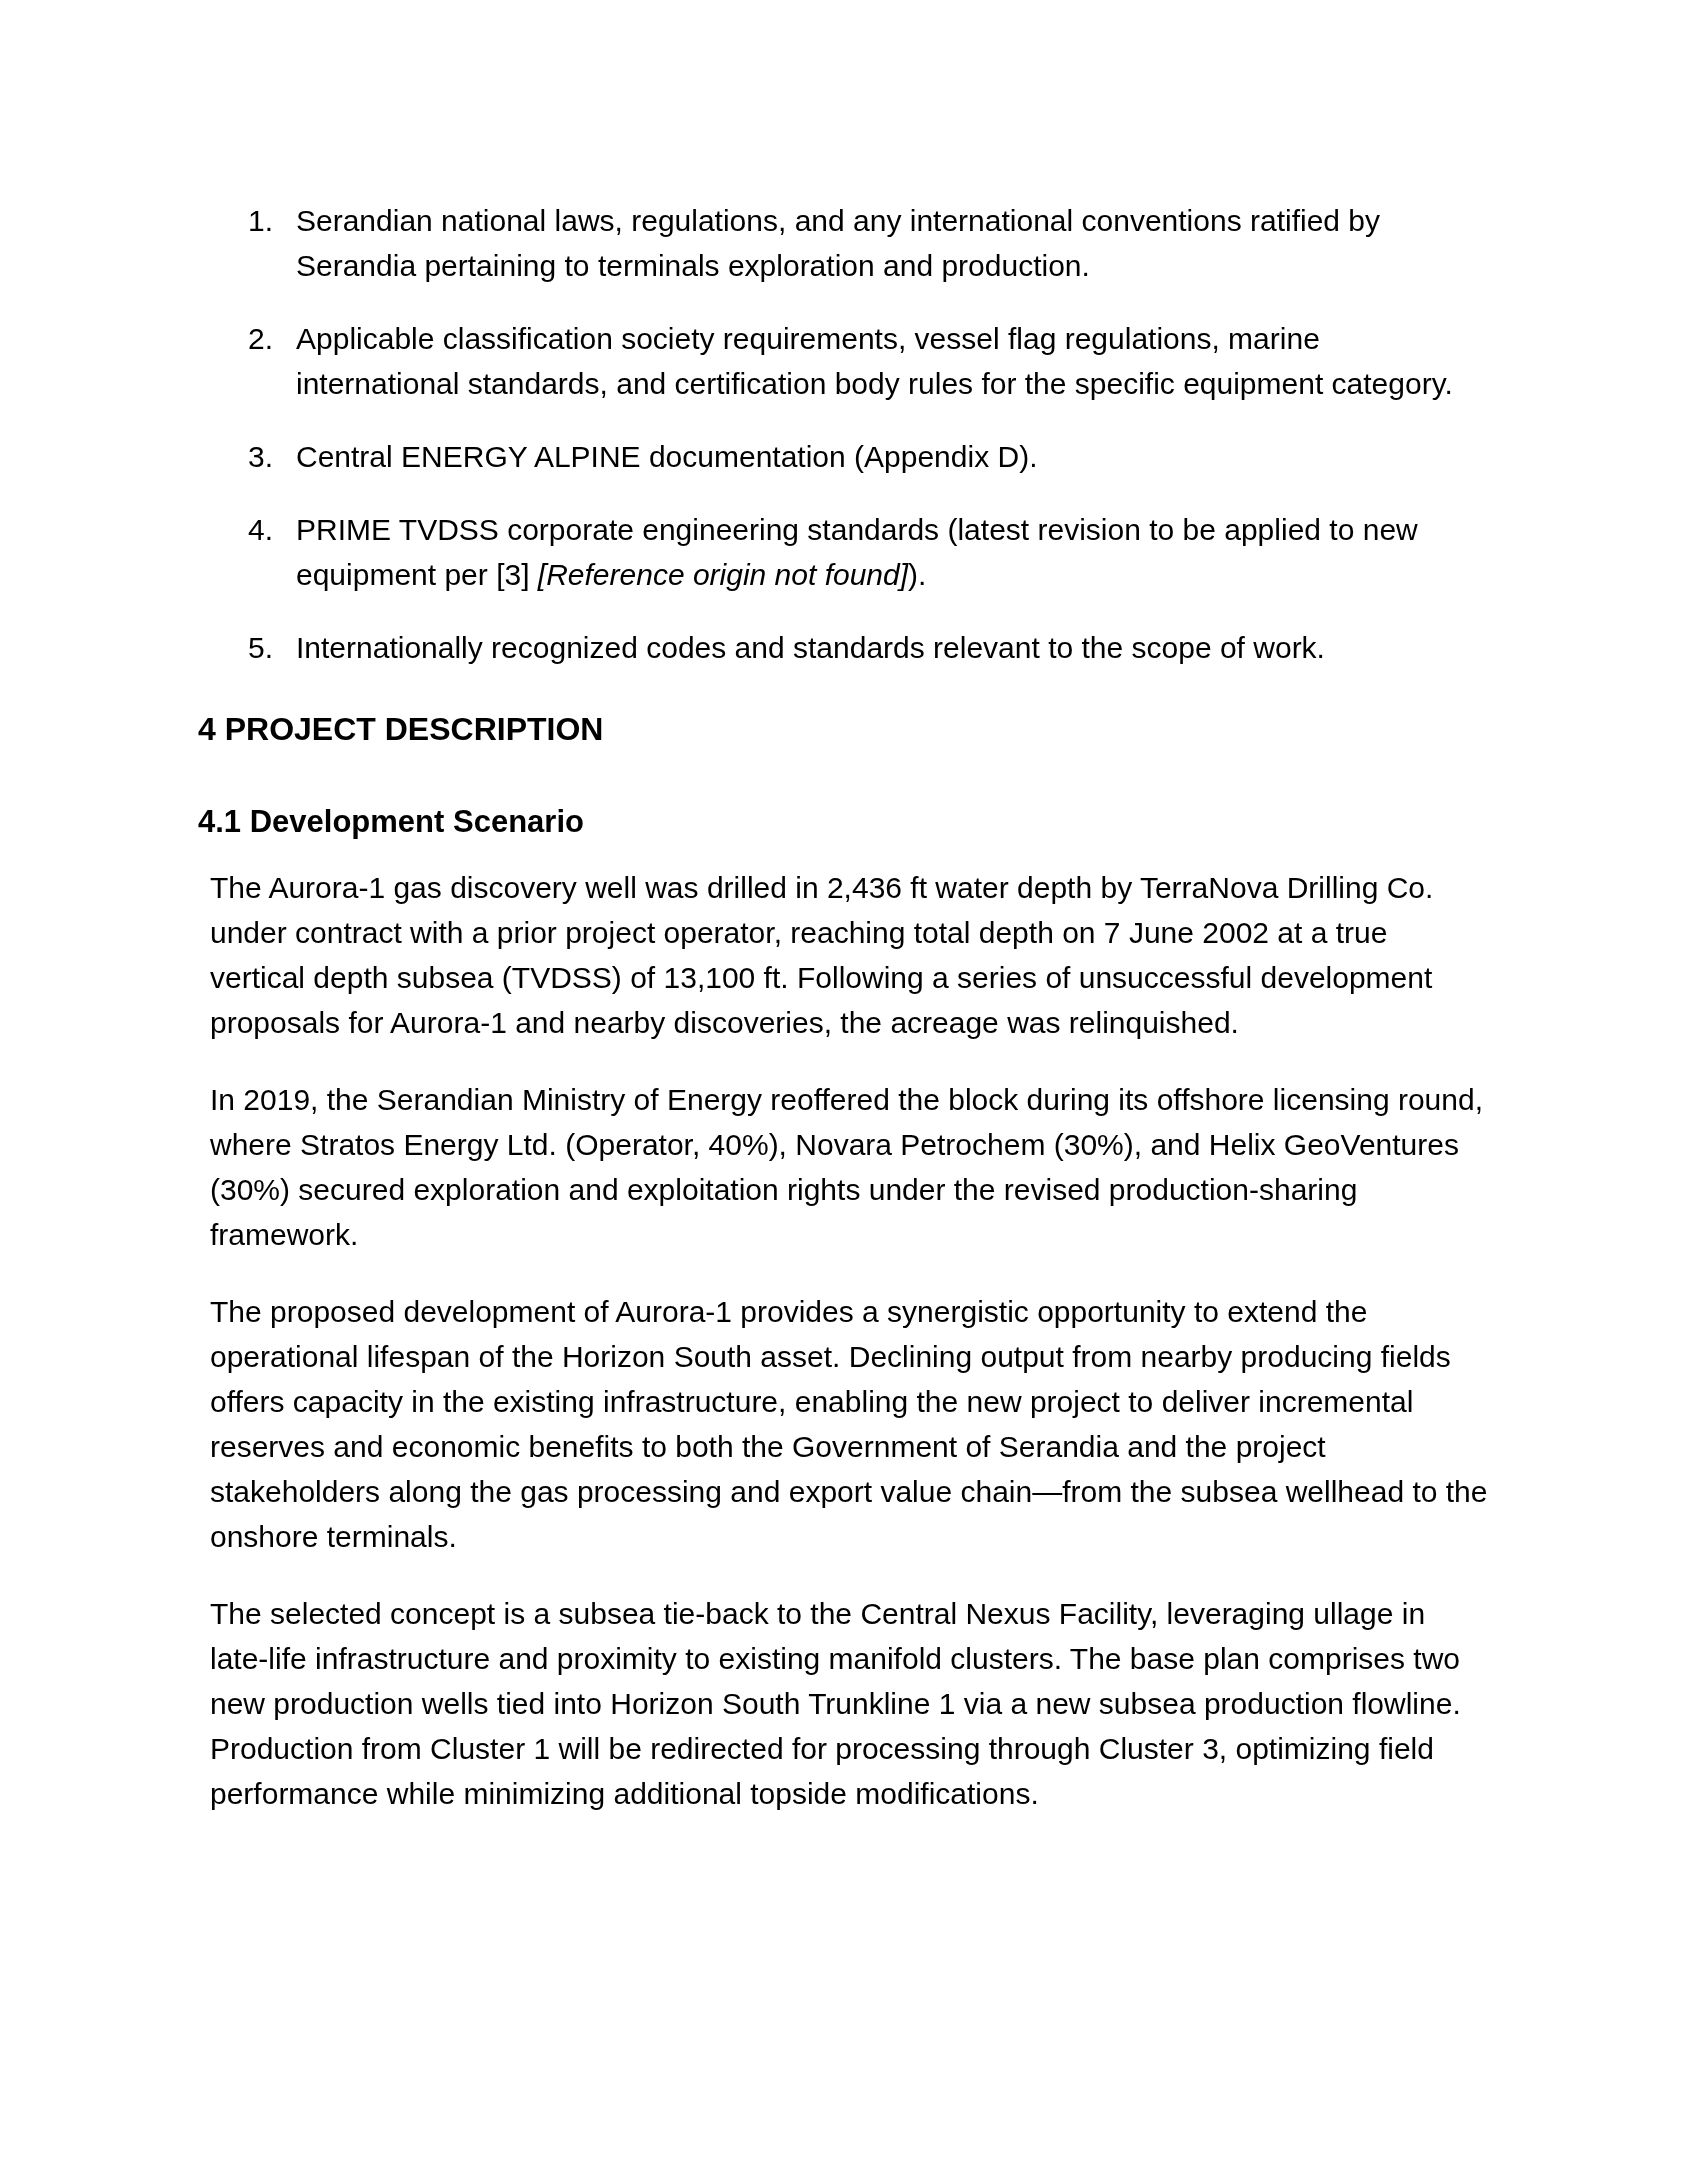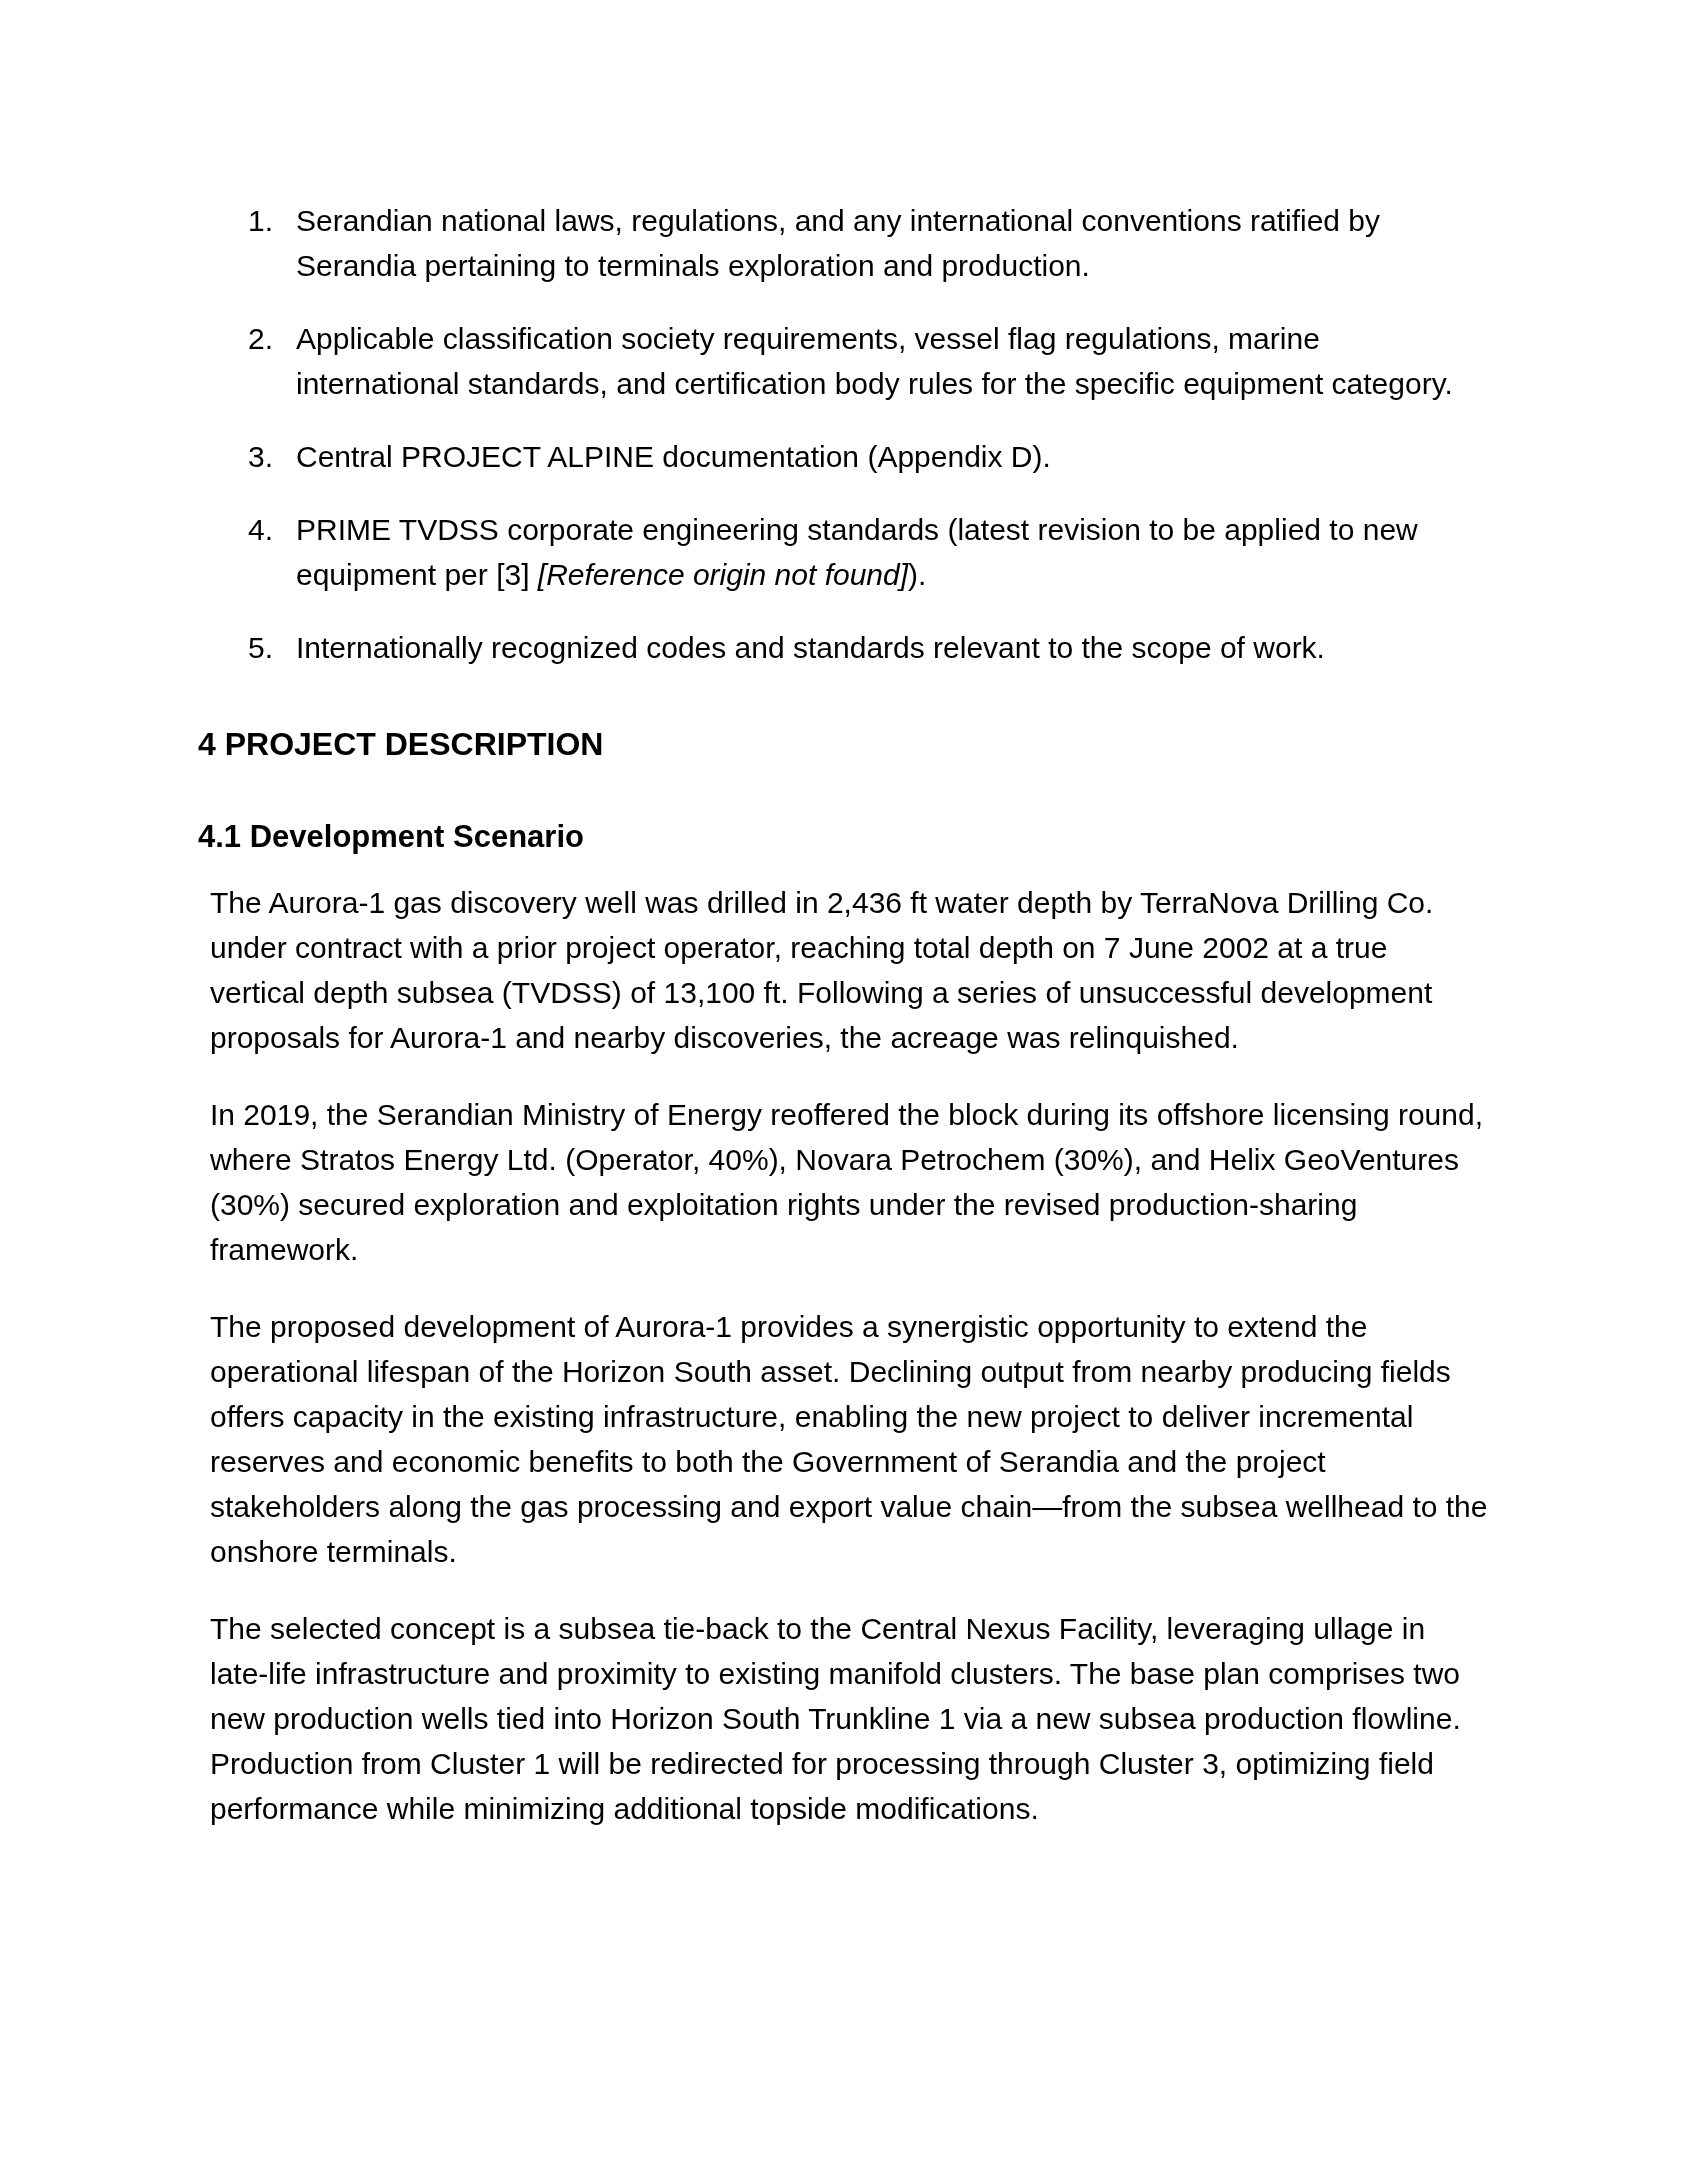--- a/index.html
+++ b/index.html
@@ -35,21 +35,21 @@
   .list-number {
     flex: 0 0 48px;
   }
   .list-text {
     flex: 1;
   }
   .section-heading {
     font-size: 32px;
     line-height: 45px;
     font-weight: bold;
-    margin: 52px 0 0 0;
+    margin: 37px 0 0 0;
   }
   .subsection-heading {
     font-size: 31px;
     line-height: 45px;
     font-weight: bold;
     margin: 47px 0 0 0;
   }
   .paragraphs .body-paragraph {
     font-size: 30px;
     line-height: 45px;
@@ -71,21 +71,21 @@
     <span class="list-text"><b>Serandian</b><span> national laws, regulations, and any international conventions ratified by </span><b>Serandia</b><span> pertaining to terminals exploration and production.</span></span>
   </li>
 
   <li class="list-item">
     <span class="list-number">2.</span>
     <span class="list-text"><span>Applicable classification society requirements, vessel flag regulations, marine international standards, and certification body rules for the specific equipment category.</span></span>
   </li>
 
   <li class="list-item">
     <span class="list-number">3.</span>
-    <span class="list-text"><span>Central </span><b>PROJECT ALPINE</b><span> documentation (Appendix D).</span></span>
+    <span class="list-text"><span>Central </span><b>ENERGY ALPINE</b><span> documentation (Appendix D).</span></span>
   </li>
 
   <li class="list-item">
     <span class="list-number">4.</span>
     <span class="list-text"><b>PRIME TVDSS</b><span> corporate engineering standards (latest revision to be applied to new equipment per [3] </span><i>[Reference origin not found]</i><span>).</span></span>
   </li>
 
   <li class="list-item">
     <span class="list-number">5.</span>
     <span class="list-text"><span>Internationally recognized codes and standards relevant to the scope of work.</span></span>

